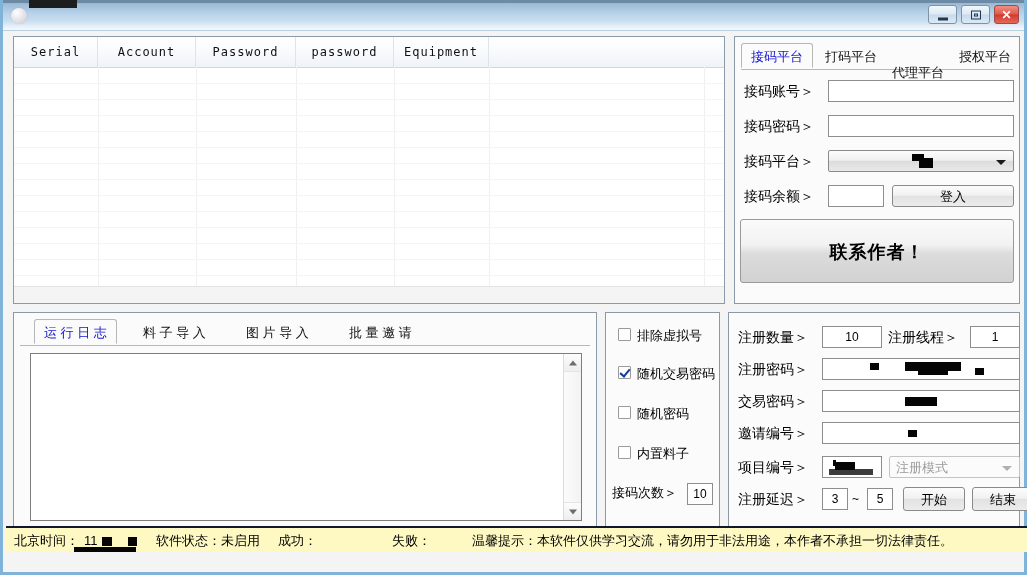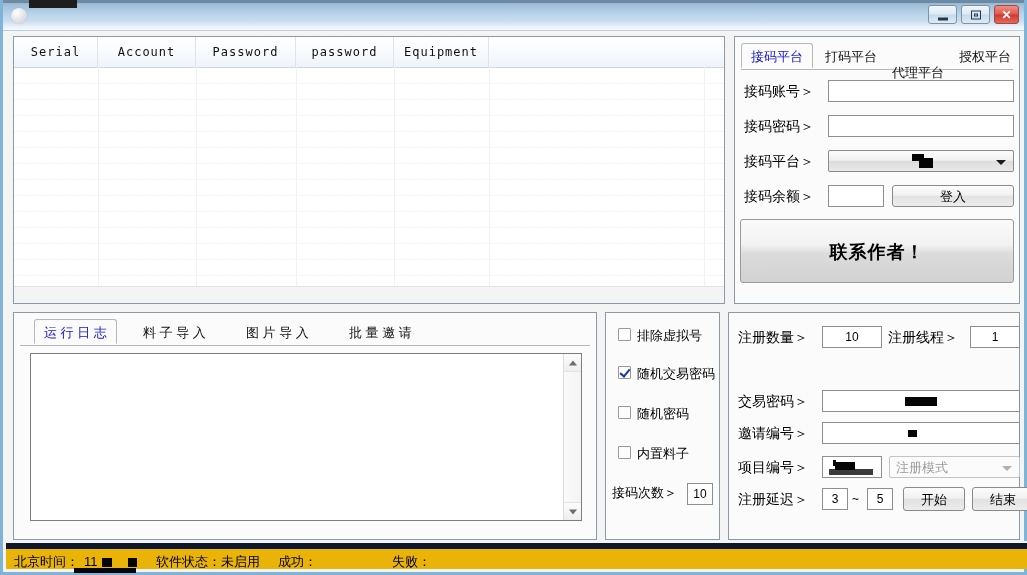--- a/index.html
+++ b/index.html
@@ -165,22 +165,22 @@
     content:"";position:absolute;left:3px;top:0px;width:4px;height:8px;
     border:solid #12399b;border-width:0 2px 2px 0;transform:rotate(40deg);
   }
   .cblabel{position:absolute;left:19px;top:0;height:18px;line-height:17px;font-size:13px;white-space:nowrap;}
 
   
   #rbot{left:725px;top:312px;width:292px;height:228px;}
 
   
   #status{
-    position:absolute;left:3px;bottom:3px;width:1021px;height:26px;box-sizing:border-box;
-    background:#eab308;border-top:6px solid #0f172a;
+    position:absolute;left:3px;bottom:20px;width:1021px;height:26px;box-sizing:border-box;
+    background:#fef9c3;border-top:2px solid #0f172a;
   }
   #status .seg{position:absolute;top:0;height:26px;line-height:26px;font-size:13px;white-space:nowrap;color:#000;}
   #status .warn{color:#000;}
   #statusline{position:absolute;left:3px;bottom:29px;width:1021px;height:2px;background:#f4f4f4;}
 </style>
 </head>
 <body>
 
 <div id="window">
 
@@ -313,20 +313,29 @@
   </div>
 
   <div class="gbox" id="rbot">
     <div class="fieldrow" style="left:9px;top:12px;width:275px;">
       <span class="flabel">注册数量＞</span>
       <input class="tinput center" style="left: 84px; top: 1px; width: 60px;" value="10">
       <span class="flabel" style="left:150px;">注册线程＞</span>
       <input class="tinput center" style="left: 232px; top: 1px; width: 50px;" value="1">
     </div>
 
+    <div class="fieldrow" style="left:9px;top:44px;width:275px;">
+      <span class="flabel">注册密码＞</span>
+      <div style="position:absolute;left:84px;top:1px;width:198px;height:22px;box-sizing:border-box;border:1px solid #8e8e8e;background:#fff;overflow:hidden;">
+        <span class="redact" style="left:47px;top:4px;width:9px;height:7px;"></span>
+        <span class="redact" style="left:82px;top:3px;width:56px;height:9px;"></span>
+        <span class="redact" style="left:95px;top:10px;width:30px;height:6px;"></span>
+        <span class="redact" style="left:152px;top:9px;width:9px;height:7px;"></span>
+      </div>
+    </div>
 
     <div class="fieldrow" style="left:9px;top:76px;width:275px;">
       <span class="flabel">交易密码＞</span>
       <div style="position:absolute;left:84px;top:1px;width:198px;height:22px;box-sizing:border-box;border:1px solid #8e8e8e;background:#fff;overflow:hidden;">
         <span class="redact" style="left:82px;top:6px;width:32px;height:9px;"></span>
       </div>
     </div>
 
     <div class="fieldrow" style="left:9px;top:108px;width:275px;">
       <span class="flabel">邀请编号＞</span>
@@ -361,15 +370,16 @@
   <div id="statusline"></div>
   <div id="status">
     <span class="seg" style="left:8px;">北京时间：</span>
     <span class="seg" style="left:78px;">11</span>
     <span class="redact" style="left:96px;top:9px;width:10px;height:9px;"></span>
     <span class="redact" style="left:122px;top:9px;width:9px;height:9px;"></span>
     <span class="redact" style="left:68px;top:19px;width:62px;height:5px;"></span>
     <span class="seg" style="left:150px;">软件状态：未启用</span>
     <span class="seg" style="left:272px;">成功：</span>
     <span class="seg" style="left:386px;">失败：</span>
+    <span class="seg warn" style="left:466px;">温馨提示：本软件仅供学习交流，请勿用于非法用途，本作者不承担一切法律责任。</span>
   </div>
 
 </div>
 
 </body></html>

